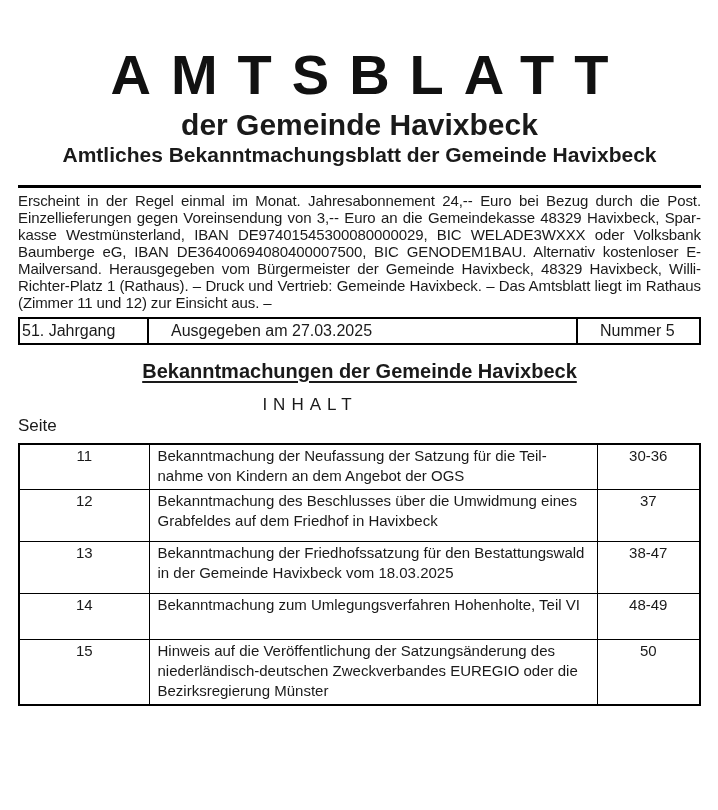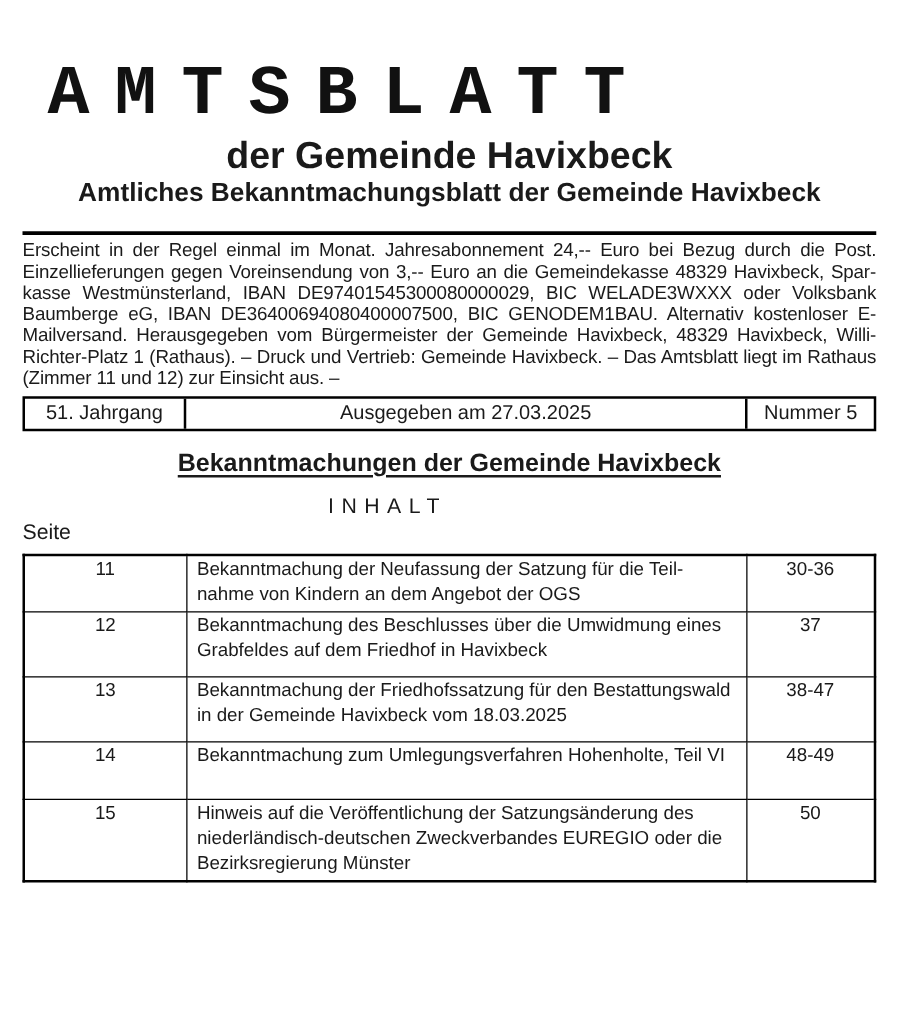--- a/index.html
+++ b/index.html
@@ -23,28 +23,28 @@
     line-height: 38px;
     letter-spacing: 0px;
     transform: scaleX(0.92);
     transform-origin: center;
     color: #141414;
   }
 
   
   .masthead-title {
     margin-top: 26px;
+    text-align: center;
     font-weight: bold;
     font-size: 56px;
     line-height: 58px;
     letter-spacing: 20px;
     padding-left: 20px;
     color: #111;
     white-space: nowrap;
-    font-family: Liberation Mono, monospace;
   }
   .masthead-subtitle {
     margin-top: 4px;
     text-align: center;
     font-weight: bold;
     font-size: 30px;
     line-height: 34px;
   }
   .masthead-tagline {
     margin-top: 1px;
@@ -67,21 +67,22 @@
     text-align: justify;
   }
 
   
   .issue-bar {
     margin-top: 6px;
     display: flex;
     border: 2px solid #000;
     font-size: 16px;
     line-height: 19px;
-    text-align: center;
+    text-align: left;
+    gap: 20px;
   }
   .issue-cell { padding: 2px 2px 3px; }
   .issue-cell.vol  { width: 129px; border-right: 2px solid #000; }
   .issue-cell.date { flex: 1;      border-right: 2px solid #000; }
   .issue-cell.num  { width: 101px; }
 
   
   .section-heading {
     margin-top: 14px;
     text-align: center;

